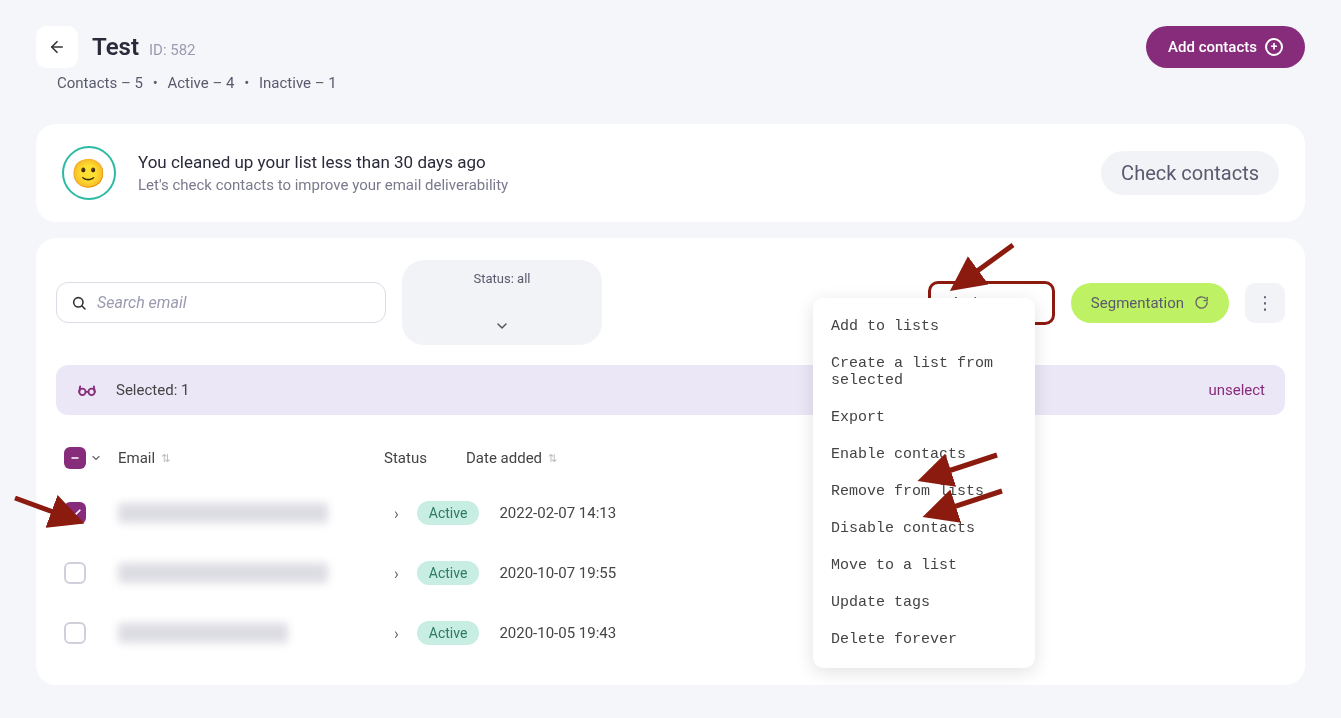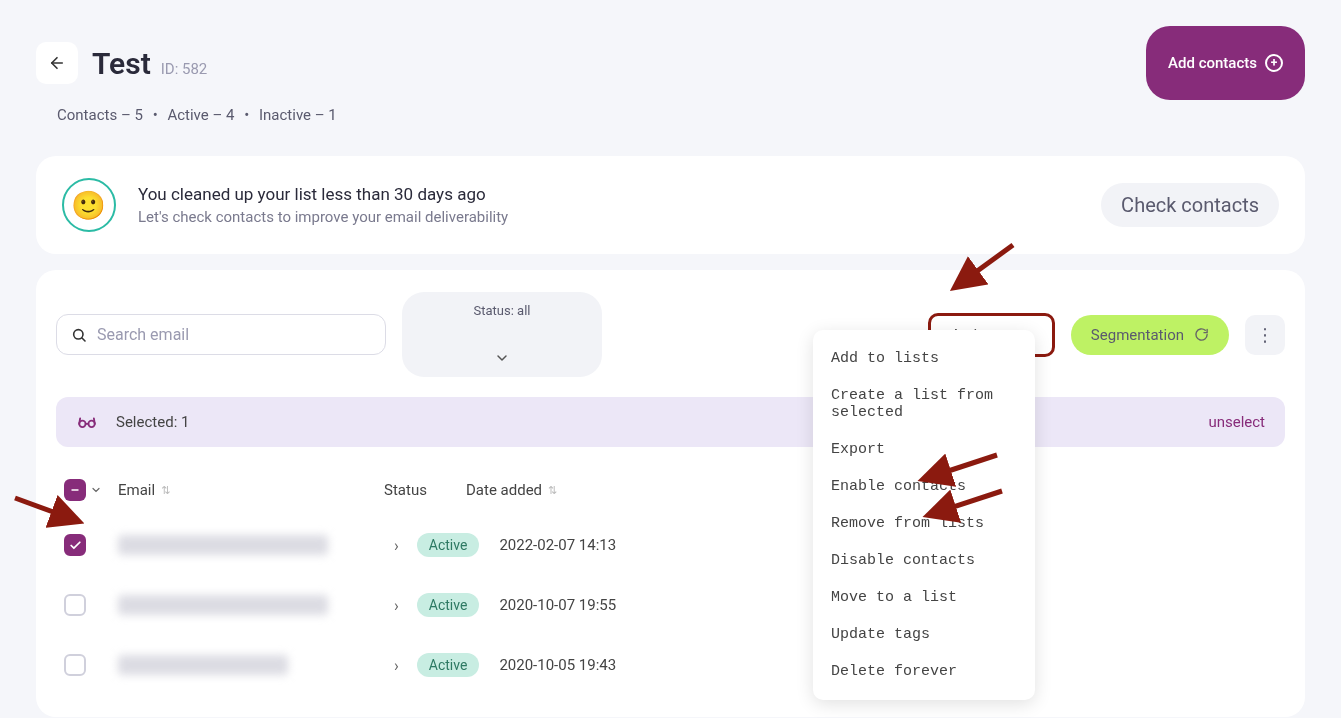--- a/index.html
+++ b/index.html
@@ -2,36 +2,36 @@
 <html><head>
 <meta charset="utf-8">
 <style>
   * { box-sizing: border-box; margin: 0; padding: 0; font-family: -apple-system, BlinkMacSystemFont, "Segoe UI", Roboto, sans-serif; }
   body { background: #f5f6fa; width: 1341px; height: 718px; overflow: hidden; position: relative; }
   .page { padding: 26px 36px; }
   .header-row { display: flex; align-items: center; justify-content: space-between; margin-bottom: 6px; }
   .header-left { display: flex; align-items: center; gap: 14px; }
   .back-btn { width: 42px; height: 42px; background: #fff; border-radius: 10px; display: flex; align-items: center; justify-content: center; cursor: pointer; }
   .title-wrap { display: flex; align-items: baseline; gap: 10px; }
-  .page-title { font-size: 30px; font-weight: 600; color: #2a2a3a; }
+  .page-title { font-size: 24px; font-weight: 600; color: #2a2a3a; }
   .page-id { font-size: 15px; color: #9a9ab0; }
-  .add-btn { background: #872c7a; color: #fff; border: none; padding: 28px 22px; border-radius: 24px; font-size: 15px; font-weight: 500; display: flex; align-items: center; gap: 8px; cursor: pointer; justify-content: center; }
+  .add-btn { background: #872c7a; color: #fff; border: none; padding: 12px 22px; border-radius: 24px; font-size: 15px; font-weight: 500; display: flex; align-items: center; gap: 8px; cursor: pointer; justify-content: center; }
   .add-btn .plus { width: 18px; height: 18px; border: 2px solid #fff; border-radius: 50%; display: flex; align-items: center; justify-content: center; font-size: 12px; line-height: 1; font-weight: bold; }
   .stats { font-size: 15px; color: #5a5a6e; margin-bottom: 32px; margin-left: 18px; }
   .stats span { margin: 0 3px; }
   .banner { background: #fff; border-radius: 20px; padding: 22px 26px; display: flex; align-items: center; justify-content: space-between; margin-bottom: 16px; }
   .banner-left { display: flex; align-items: center; gap: 22px; }
   .smiley-wrap { width: 54px; height: 54px; border: 2px solid #2bbba5; border-radius: 50%; display: flex; align-items: center; justify-content: center; font-size: 28px; }
   .banner-title { font-size: 17px; font-weight: 400; color: #2a2a3a; margin-bottom: 4px; }
   .banner-sub { font-size: 15px; color: #7a7a8e; }
   .check-btn { background: #f2f3f7; border: none; padding: 10px 20px; border-radius: 22px; font-size: 20px; color: #5a5a6e; cursor: pointer; }
   .content-card { background: #fff; border-radius: 20px; padding: 22px 20px; position: relative; }
   .toolbar { display: flex; align-items: center; gap: 16px; margin-bottom: 20px; }
   .search-wrap { flex: 0 0 330px; border: 1px solid #dcdce6; border-radius: 12px; padding: 10px 14px; display: flex; align-items: center; gap: 10px; }
-  .search-wrap input { border: none; outline: none; font-size: 16px; color: #14532d; flex: 1; background: transparent; }
+  .search-wrap input { border: none; outline: none; font-size: 16px; color: #14532d; flex: 1; background: transparent; font-style: italic; }
   .search-wrap input::placeholder { color: #9a9ab0; }
   .status-sel { background: #f2f3f7; border-radius: 22px; padding: 11px 20px; font-size: 13px; color: #5a5a6e; display: flex; align-items: center; gap: 32px; width: 200px; justify-content: space-between; cursor: pointer; flex-direction: column; }
   .spacer { flex: 1; }
   .actions-btn { background: #fff; border: 3px solid #8b1a0f; border-radius: 10px; padding: 10px 20px; font-size: 15px; color: #444; display: flex; align-items: center; gap: 14px; cursor: pointer; position: relative; }
   .seg-btn { background: #bef264; border-radius: 22px; padding: 11px 20px; font-size: 15px; color: #5a5a6e; display: flex; align-items: center; gap: 10px; cursor: pointer; }
   .more-btn { background: #f2f3f7; border-radius: 10px; width: 40px; height: 40px; display: flex; align-items: center; justify-content: center; cursor: pointer; font-size: 18px; color: #5a5a6e; }
   .selection-bar { background: #ece7f7; border-radius: 12px; padding: 14px 20px; display: flex; align-items: center; justify-content: space-between; margin-bottom: 18px; }
   .sel-left { display: flex; align-items: center; gap: 18px; font-size: 15px; color: #444; }
   .unselect { color: #872c7a; font-size: 15px; cursor: pointer; }
   .table-head { display: flex; align-items: center; padding: 14px 8px; font-size: 15px; color: #444; gap: 0; }

